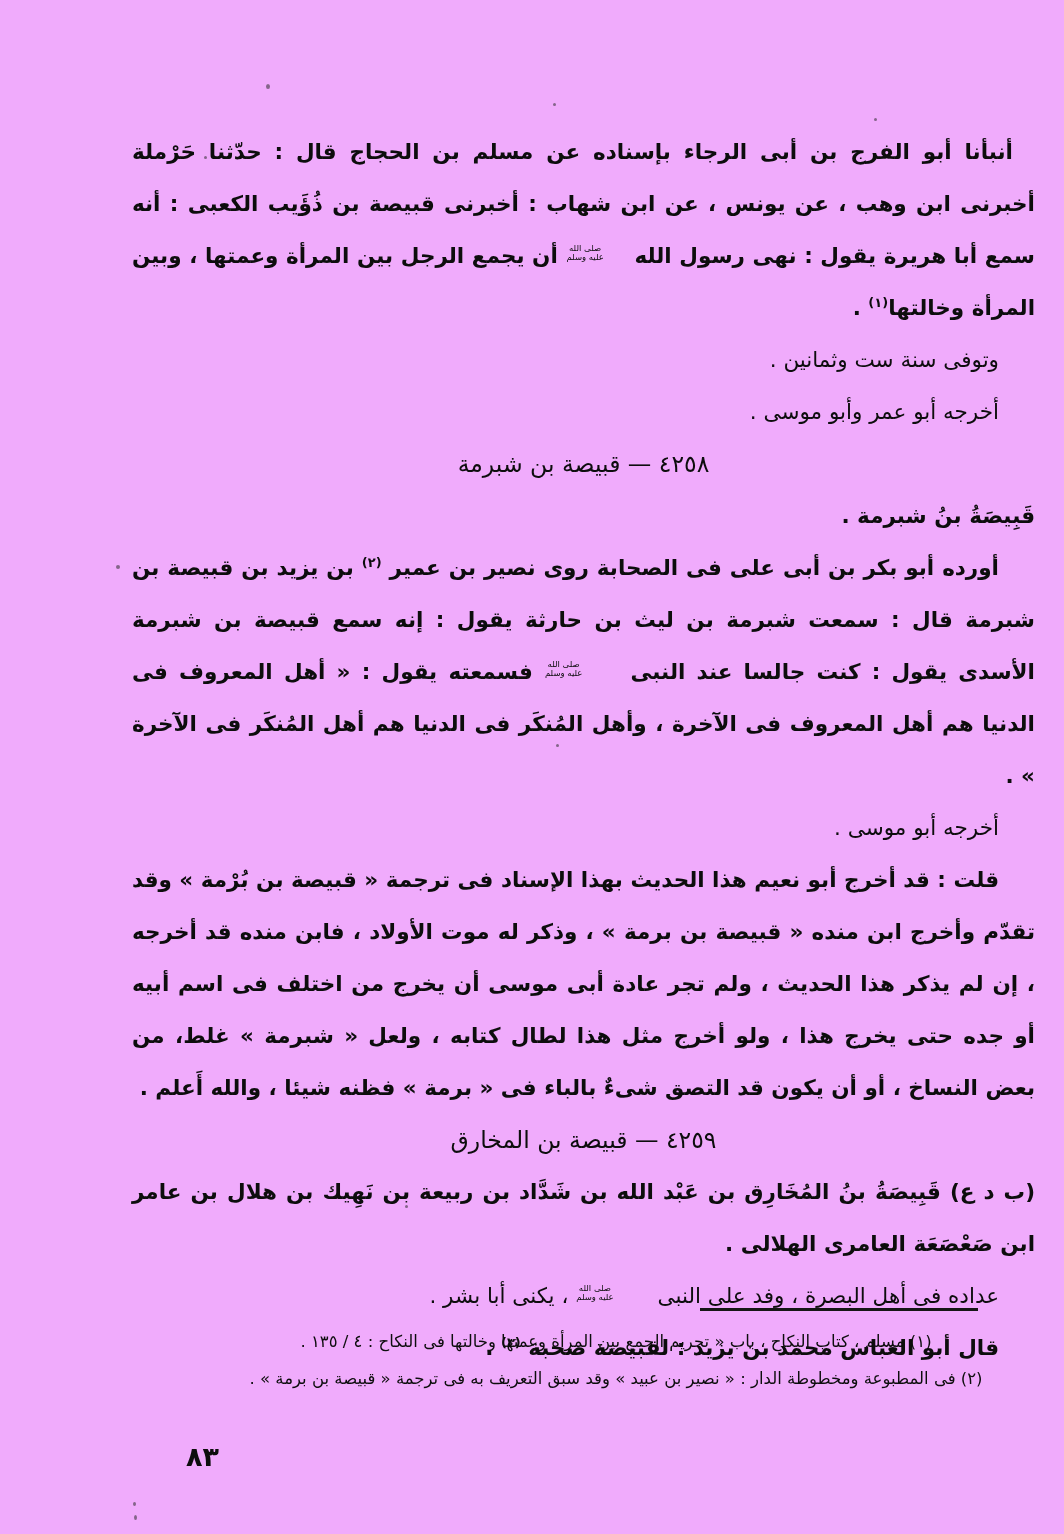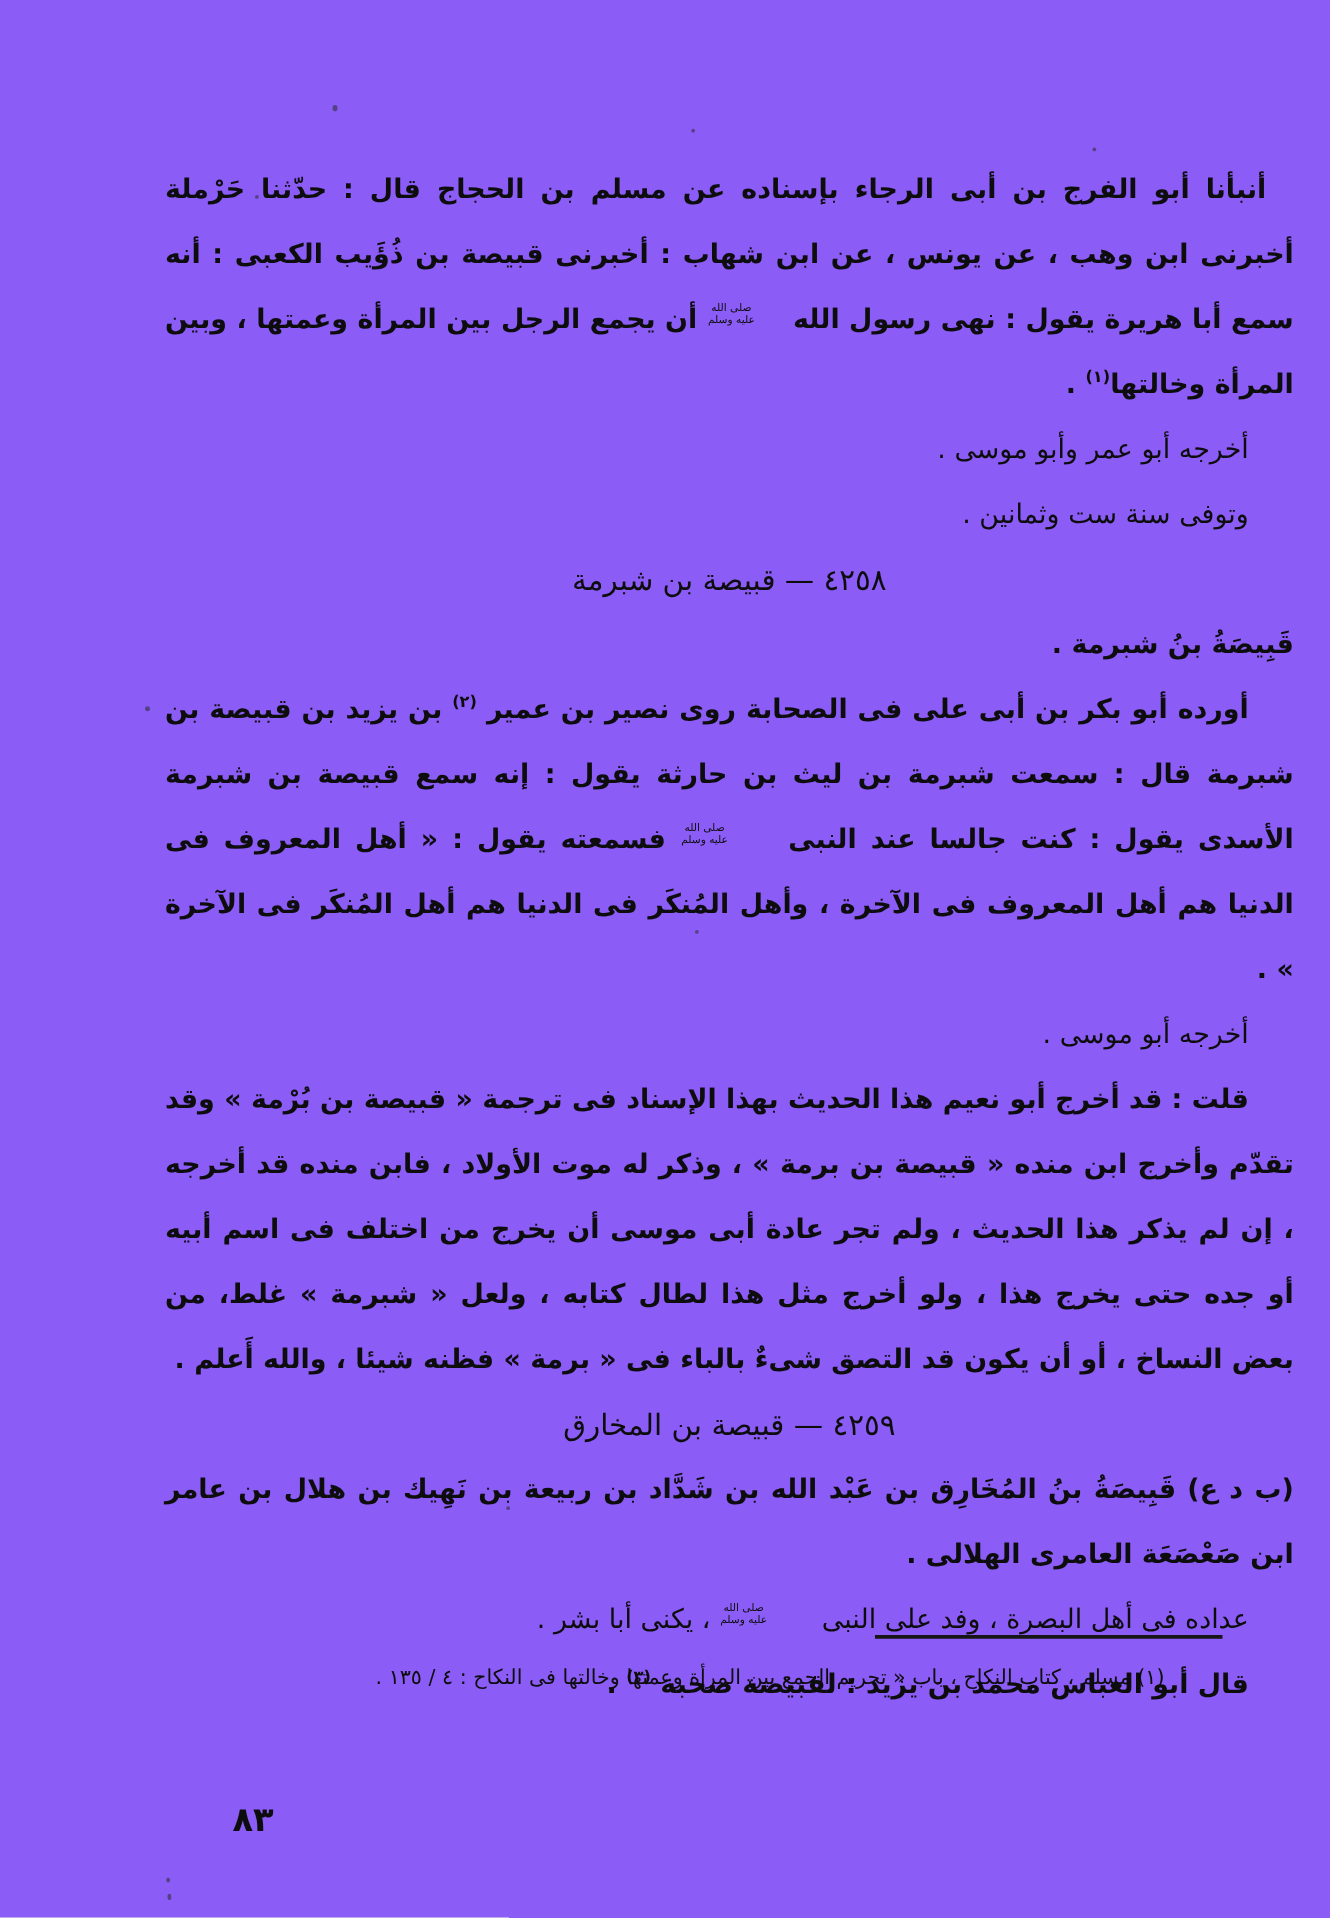--- a/index.html
+++ b/index.html
@@ -1,21 +1,21 @@
 <!DOCTYPE html>
 <html lang="ar" dir="rtl"><head>
 <meta charset="utf-8">
 <style>
   html, body { margin: 0; padding: 0; background: #e8e8e6; }
   .page {
     position: relative;
     width: 1064px;
     height: 1534px;
     margin: 0 auto;
-    background: #8b5cf6;
+    background: #f0abfc;
     direction: rtl;
     font-family: "DejaVu Sans", sans-serif;
     color: #0d0d0d;
     overflow: hidden;
   }
   .content {
     position: absolute;
     top: 126px;
     right: 29px;
     width: 903px;
@@ -95,23 +95,23 @@
 
 <div class="page">
 
   <div class="content">
 
     <p class="para indent-sm"><span>أنبأنا أبو الفرج بن أبى الرجاء بإسناده عن مسلم بن الحجاج قال : حدّثنا حَرْملة أخبرنى ابن وهب ، عن يونس ، عن ابن شهاب : أخبرنى قبيصة بن ذُؤَيب الكعبى : أنه سمع أبا هريرة يقول : نهى رسول الله</span>
       <span class="saw"><span class="saw-line">صلى الله</span><span class="saw-line">عليه وسلم</span></span>
       <span>أن يجمع الرجل بين المرأة وعمتها ، وبين المرأة وخالتها</span><sup class="fnref">(١)</sup>
       <span>.</span></p>
 
+    <p class="para light indent">وتوفى سنة ست وثمانين .</p>
+
     <p class="para light indent">أخرجه أبو عمر وأبو موسى .</p>
-
-    <p class="para light indent">وتوفى سنة ست وثمانين .</p>
 
     <h3 class="entry-heading">٤٢٥٨ — قبيصة بن شبرمة</h3>
 
     <p class="para">قَبِيصَةُ بنُ شبرمة .</p>
 
     <p class="para indent"><span>أورده أبو بكر بن أبى على فى الصحابة روى نصير بن عمير</span>
       <sup class="fnref">(٢)</sup>
       <span>بن يزيد بن قبيصة بن شبرمة قال : سمعت شبرمة بن ليث بن حارثة يقول : إنه سمع قبيصة بن شبرمة الأسدى يقول : كنت جالسا عند النبى</span>
       <span class="saw"><span class="saw-line">صلى الله</span><span class="saw-line">عليه وسلم</span></span>
       <span>فسمعته يقول : « أهل المعروف فى الدنيا هم أهل المعروف فى الآخرة ، وأهل المُنكَر فى الدنيا هم أهل المُنكَر فى الآخرة » .</span></p>
@@ -131,20 +131,21 @@
     <p class="para indent"><span>قال أبو العباس محمد بن يزيد : لقبيصة صحبة</span>
       <sup class="fnref">(٣)</sup>
       <span>.</span></p>
 
 
   </div>
 
   <div class="footnotes">
     <div class="fn-rule"></div>
     <p class="fn">(١) مسلم ، كتاب النكاح ، باب « تحريم الجمع بين المرأة وعمتها وخالتها فى النكاح : ٤ / ١٣٥ .</p>
+    <p class="fn">(٢) فى المطبوعة ومخطوطة الدار : « نصير بن عبيد » وقد سبق التعريف به فى ترجمة « قبيصة بن برمة » .</p>
   </div>
 
   <div class="page-number">٨٣</div>
 
   <div class="speck" style="left:266px; top:84px; width:4px; height:5px;"></div>
   <div class="speck" style="left:553px; top:103px; width:3px; height:3px;"></div>
   <div class="speck" style="left:874px; top:118px; width:3px; height:3px;"></div>
   <div class="speck" style="left:204px; top:156px; width:3px; height:3px;"></div>
   <div class="speck" style="left:116px; top:565px; width:4px; height:4px;"></div>
   <div class="speck" style="left:556px; top:744px; width:3px; height:3px;"></div>

